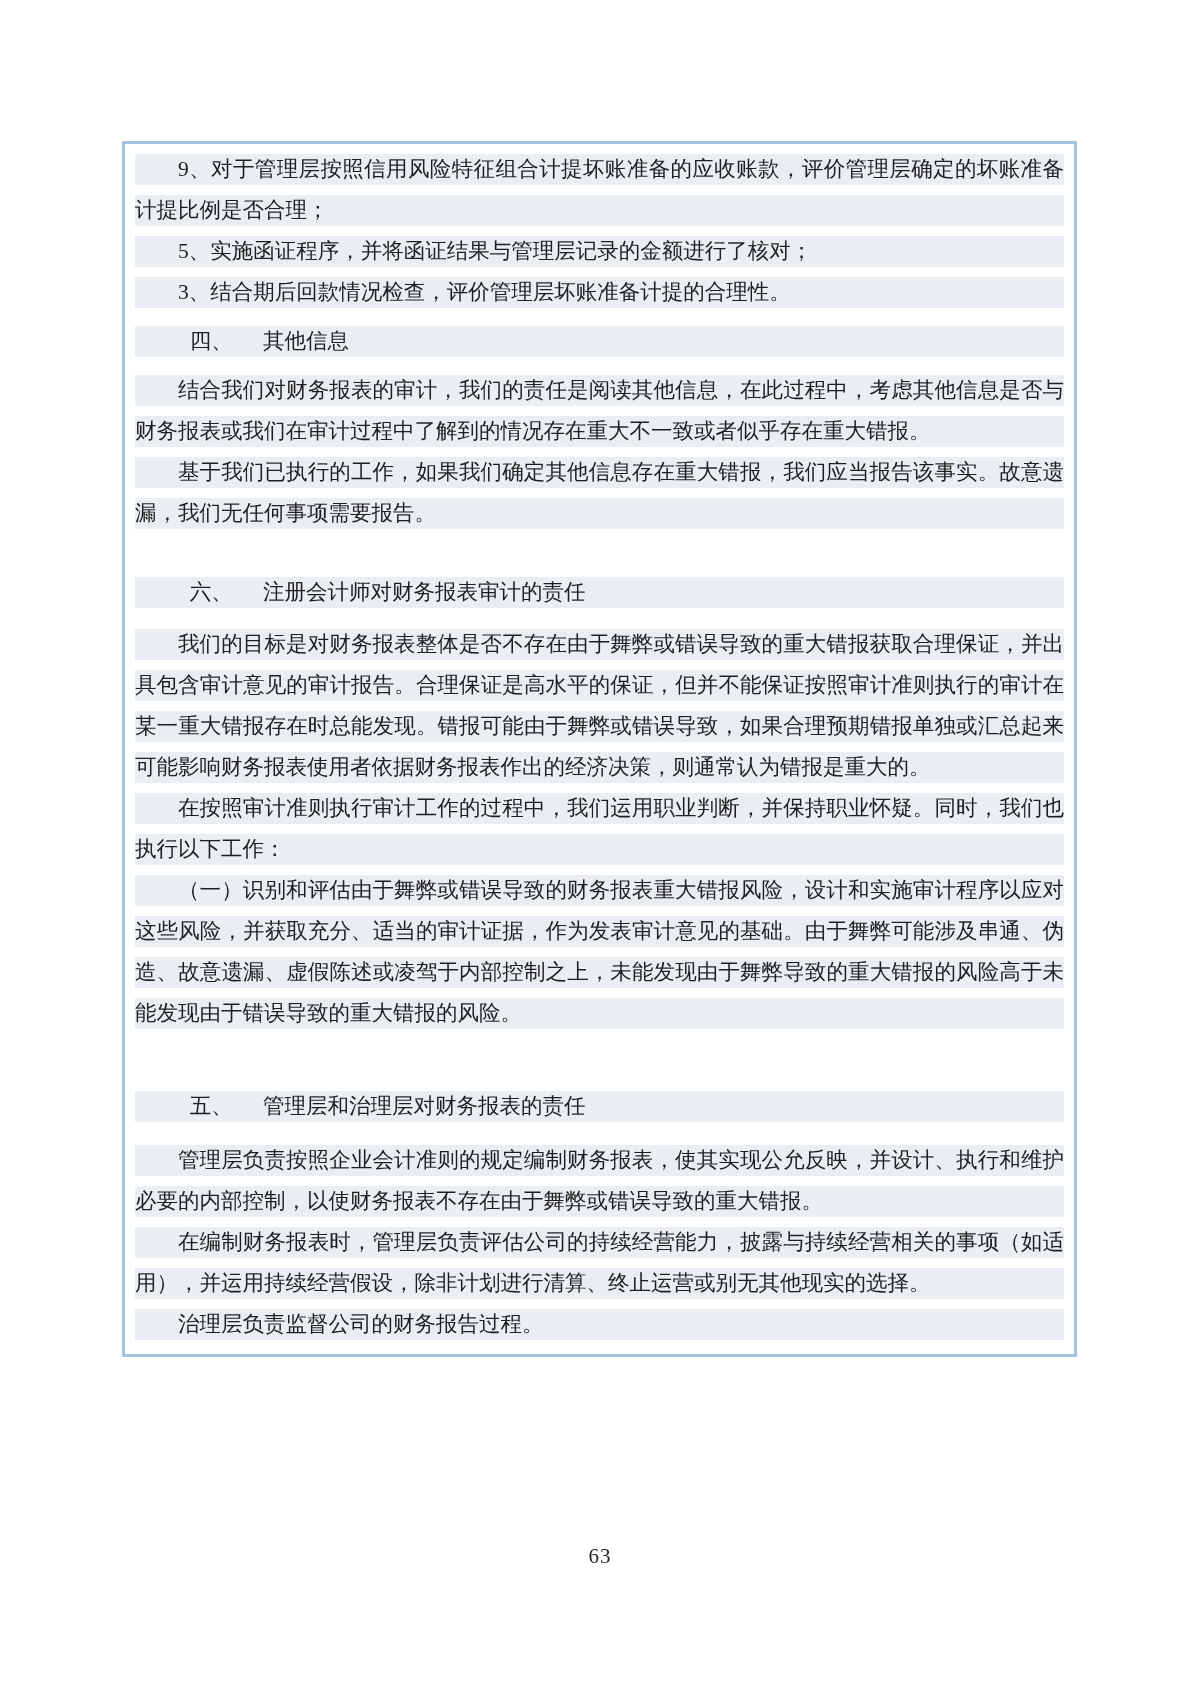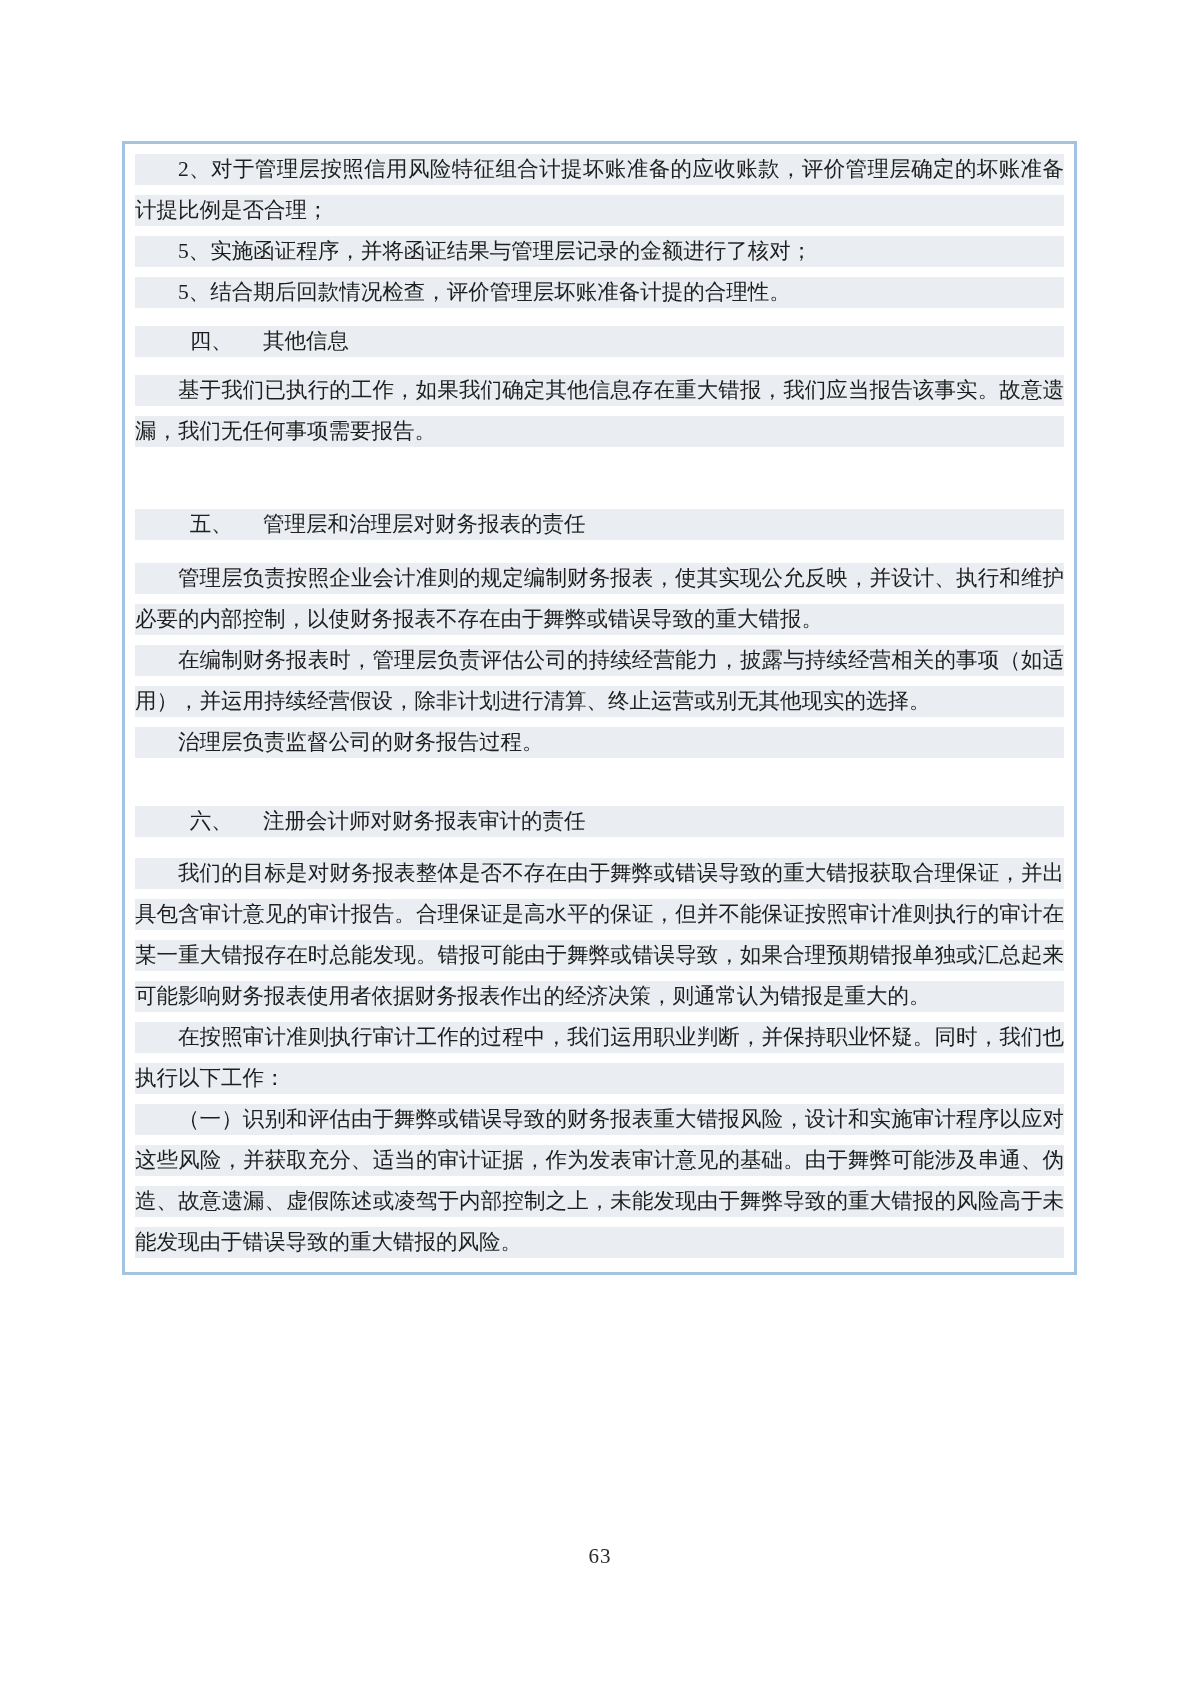--- a/index.html
+++ b/index.html
@@ -69,38 +69,39 @@
     color: #2b2b2b;
     letter-spacing: 1px;
   }
 </style>
 </head>
 <body>
 
 <div class="page">
 
   <div class="content-box" id="doc-box">
-      <p class="item">2、对于管理层按照信用风险特征组合计提坏账准备的应收账款，评价管理层确定的坏账准备计提比例是否合理；</p>
+      <p class="item">9、对于管理层按照信用风险特征组合计提坏账准备的应收账款，评价管理层确定的坏账准备计提比例是否合理；</p>
       <p class="item">5、实施函证程序，并将函证结果与管理层记录的金额进行了核对；</p>
-      <p class="item">5、结合期后回款情况检查，评价管理层坏账准备计提的合理性。</p>
+      <p class="item">3、结合期后回款情况检查，评价管理层坏账准备计提的合理性。</p>
       <section class="section sec-0">
         <div class="heading"><span class="heading-num">四、</span><span class="heading-title">其他信息</span></div>
+        <p class="para">结合我们对财务报表的审计，我们的责任是阅读其他信息，在此过程中，考虑其他信息是否与财务报表或我们在审计过程中了解到的情况存在重大不一致或者似乎存在重大错报。</p>
         <p class="para">基于我们已执行的工作，如果我们确定其他信息存在重大错报，我们应当报告该事实。故意遗漏，我们无任何事项需要报告。</p>
+      </section>
+      <section class="section sec-2">
+        <div class="heading"><span class="heading-num">六、</span><span class="heading-title">注册会计师对财务报表审计的责任</span></div>
+        <p class="para">我们的目标是对财务报表整体是否不存在由于舞弊或错误导致的重大错报获取合理保证，并出具包含审计意见的审计报告。合理保证是高水平的保证，但并不能保证按照审计准则执行的审计在某一重大错报存在时总能发现。错报可能由于舞弊或错误导致，如果合理预期错报单独或汇总起来可能影响财务报表使用者依据财务报表作出的经济决策，则通常认为错报是重大的。</p>
+        <p class="para">在按照审计准则执行审计工作的过程中，我们运用职业判断，并保持职业怀疑。同时，我们也执行以下工作：</p>
+        <p class="para">（一）识别和评估由于舞弊或错误导致的财务报表重大错报风险，设计和实施审计程序以应对这些风险，并获取充分、适当的审计证据，作为发表审计意见的基础。由于舞弊可能涉及串通、伪造、故意遗漏、虚假陈述或凌驾于内部控制之上，未能发现由于舞弊导致的重大错报的风险高于未能发现由于错误导致的重大错报的风险。</p>
       </section>
       <section class="section sec-1">
         <div class="heading"><span class="heading-num">五、</span><span class="heading-title">管理层和治理层对财务报表的责任</span></div>
         <p class="para">管理层负责按照企业会计准则的规定编制财务报表，使其实现公允反映，并设计、执行和维护必要的内部控制，以使财务报表不存在由于舞弊或错误导致的重大错报。</p>
         <p class="para">在编制财务报表时，管理层负责评估公司的持续经营能力，披露与持续经营相关的事项（如适用），并运用持续经营假设，除非计划进行清算、终止运营或别无其他现实的选择。</p>
         <p class="para">治理层负责监督公司的财务报告过程。</p>
-      </section>
-      <section class="section sec-2">
-        <div class="heading"><span class="heading-num">六、</span><span class="heading-title">注册会计师对财务报表审计的责任</span></div>
-        <p class="para">我们的目标是对财务报表整体是否不存在由于舞弊或错误导致的重大错报获取合理保证，并出具包含审计意见的审计报告。合理保证是高水平的保证，但并不能保证按照审计准则执行的审计在某一重大错报存在时总能发现。错报可能由于舞弊或错误导致，如果合理预期错报单独或汇总起来可能影响财务报表使用者依据财务报表作出的经济决策，则通常认为错报是重大的。</p>
-        <p class="para">在按照审计准则执行审计工作的过程中，我们运用职业判断，并保持职业怀疑。同时，我们也执行以下工作：</p>
-        <p class="para">（一）识别和评估由于舞弊或错误导致的财务报表重大错报风险，设计和实施审计程序以应对这些风险，并获取充分、适当的审计证据，作为发表审计意见的基础。由于舞弊可能涉及串通、伪造、故意遗漏、虚假陈述或凌驾于内部控制之上，未能发现由于舞弊导致的重大错报的风险高于未能发现由于错误导致的重大错报的风险。</p>
       </section>
     </div>
 
   <div class="page-footer">
     <span class="page-num">63</span>
   </div>
 
 </div>
 
 </body></html>

